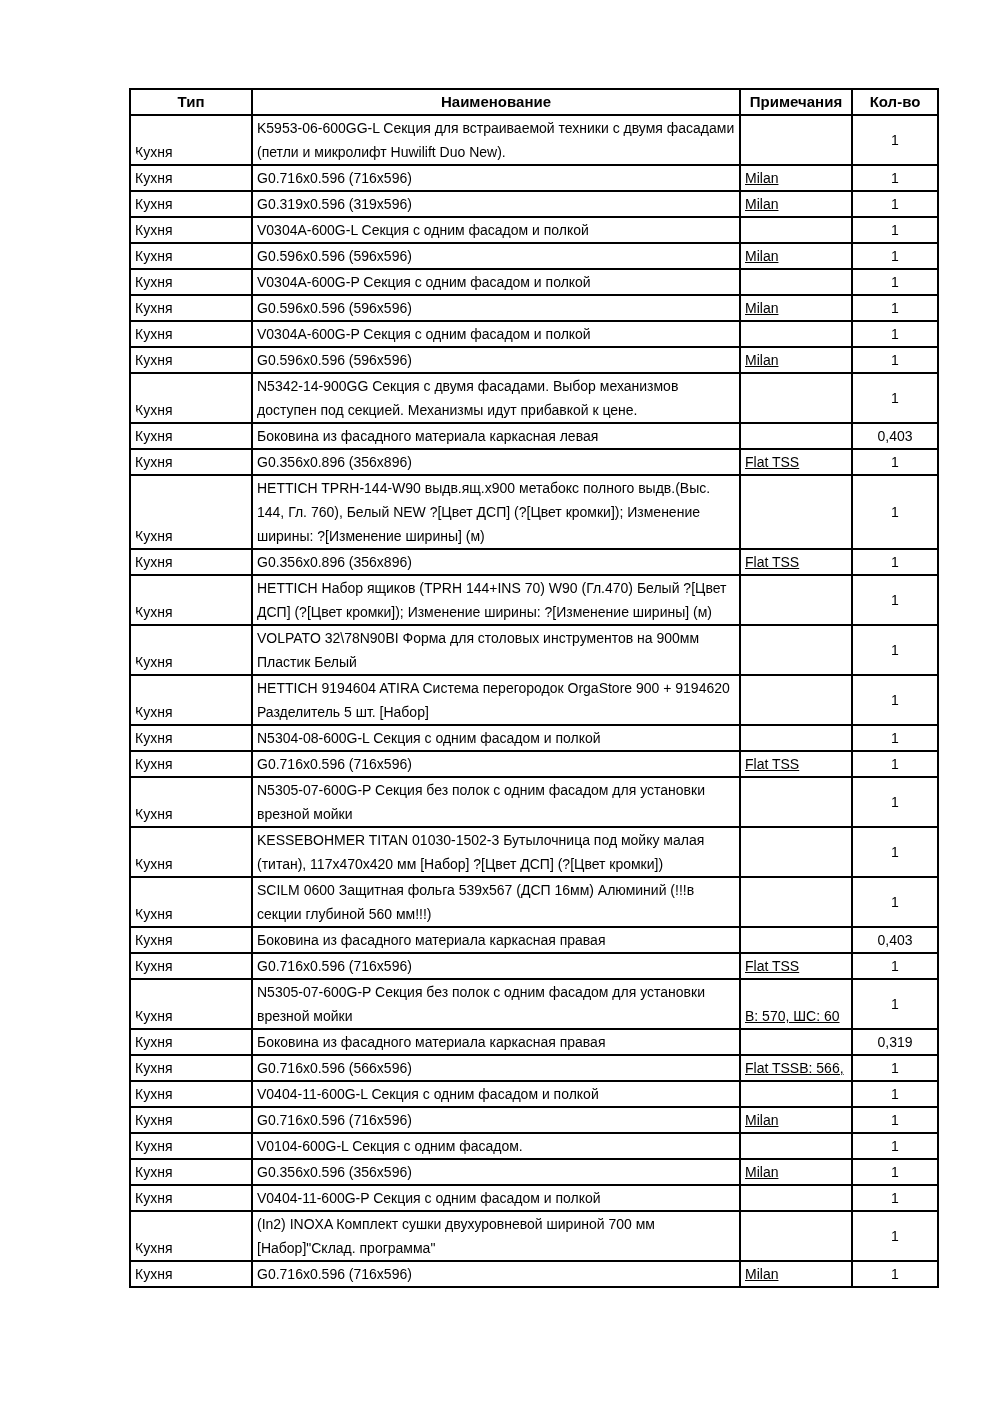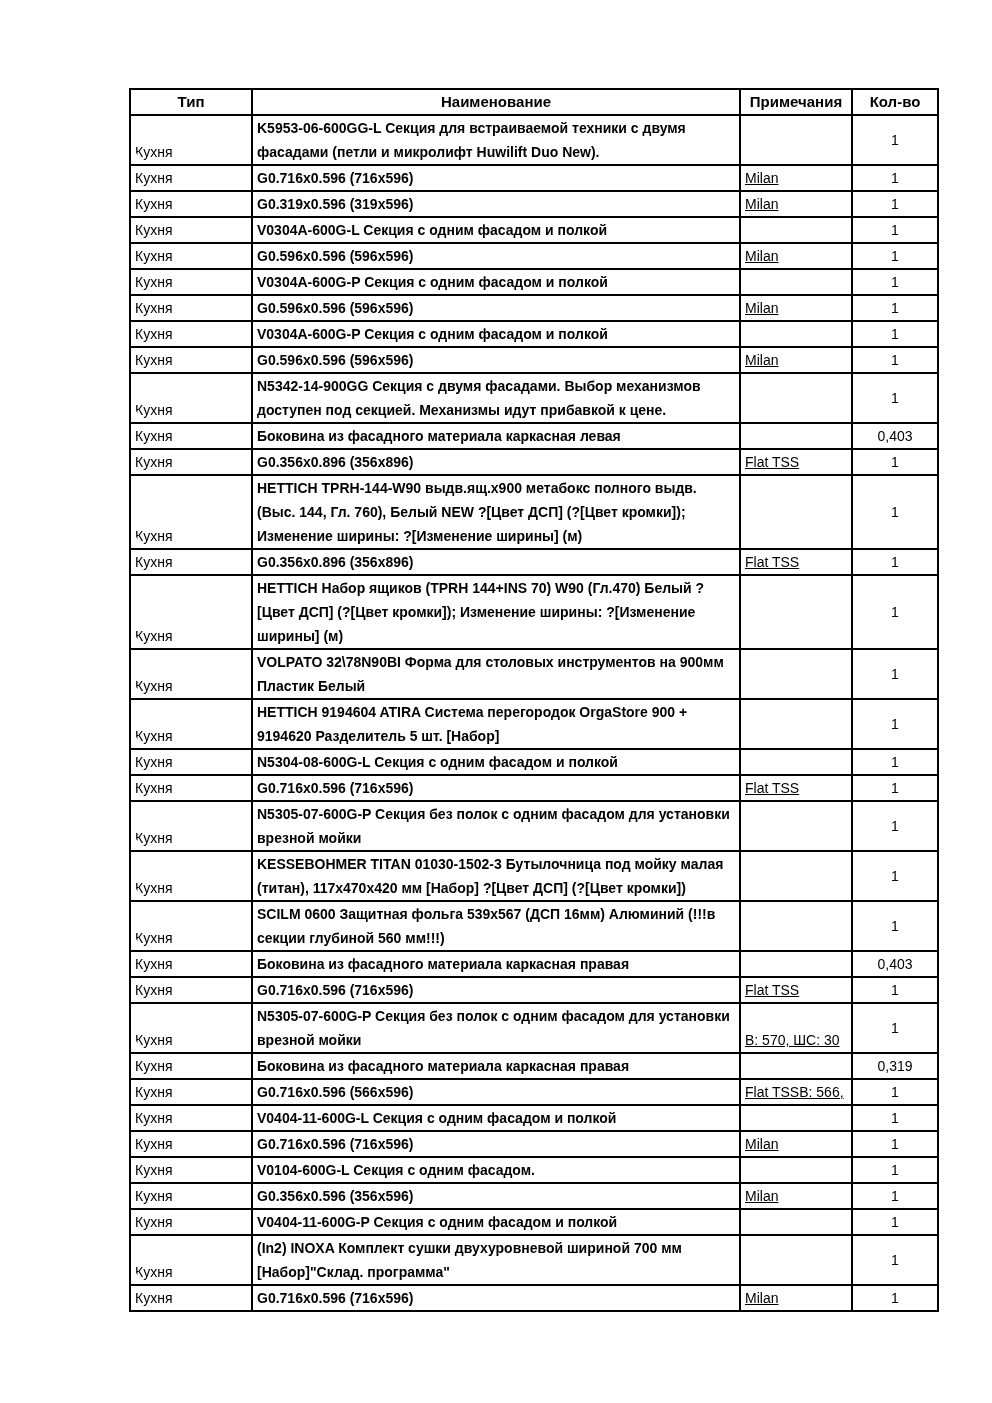--- a/index.html
+++ b/index.html
@@ -48,21 +48,20 @@
   }
   td.cell-type {
     vertical-align: bottom;
     white-space: nowrap;
     height: 24px;
     border-radius: 25px;
   }
   td.cell-name {
     vertical-align: bottom;
     word-wrap: break-word;
-    font-weight: bold;
   }
   td.cell-notes {
     vertical-align: bottom;
     white-space: nowrap;
     text-decoration: underline;
   }
   td.cell-qty {
     vertical-align: middle;
     text-align: center;
   }
@@ -227,21 +226,21 @@
         </tr>
         <tr>
           <td class="cell-type">Кухня</td>
           <td class="cell-name">G0.716x0.596 (716x596)</td>
           <td class="cell-notes">Flat TSS</td>
           <td class="cell-qty">1</td>
         </tr>
         <tr>
           <td class="cell-type">Кухня</td>
           <td class="cell-name">N5305-07-600G-P Секция без полок с одним фасадом для установки врезной мойки</td>
-          <td class="cell-notes">B: 570, ШС: 30</td>
+          <td class="cell-notes">B: 570, ШС: 60</td>
           <td class="cell-qty">1</td>
         </tr>
         <tr>
           <td class="cell-type">Кухня</td>
           <td class="cell-name">Боковина из фасадного материала каркасная правая</td>
           <td class="cell-notes"></td>
           <td class="cell-qty">0,319</td>
         </tr>
         <tr>
           <td class="cell-type">Кухня</td>

